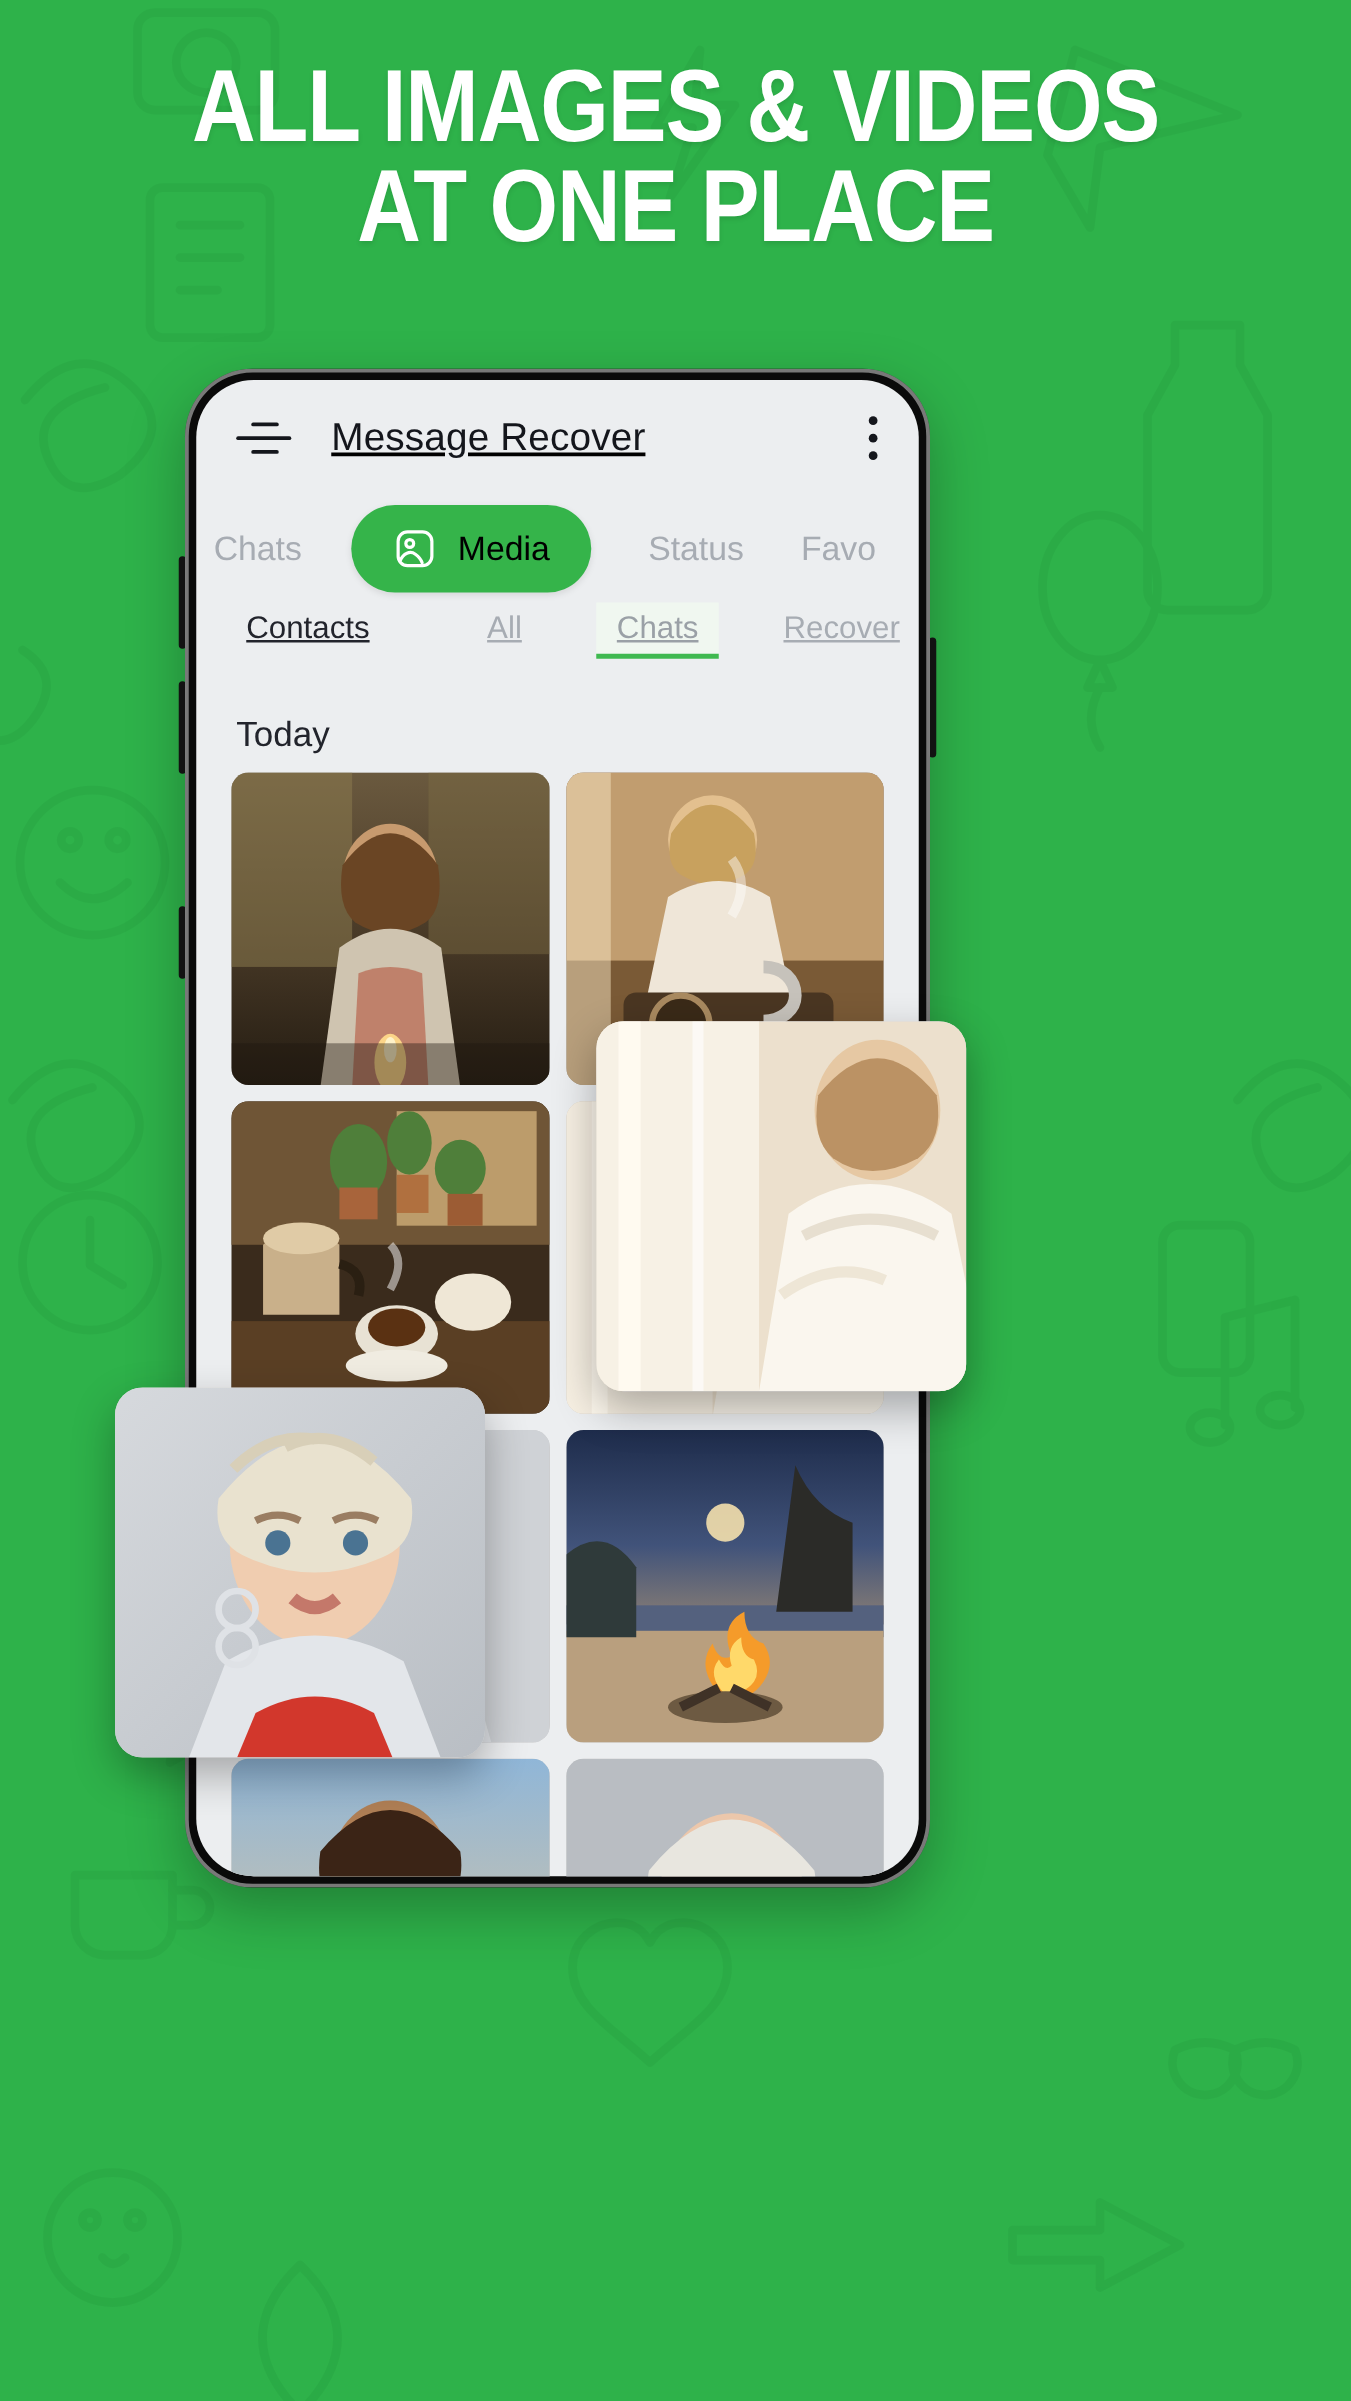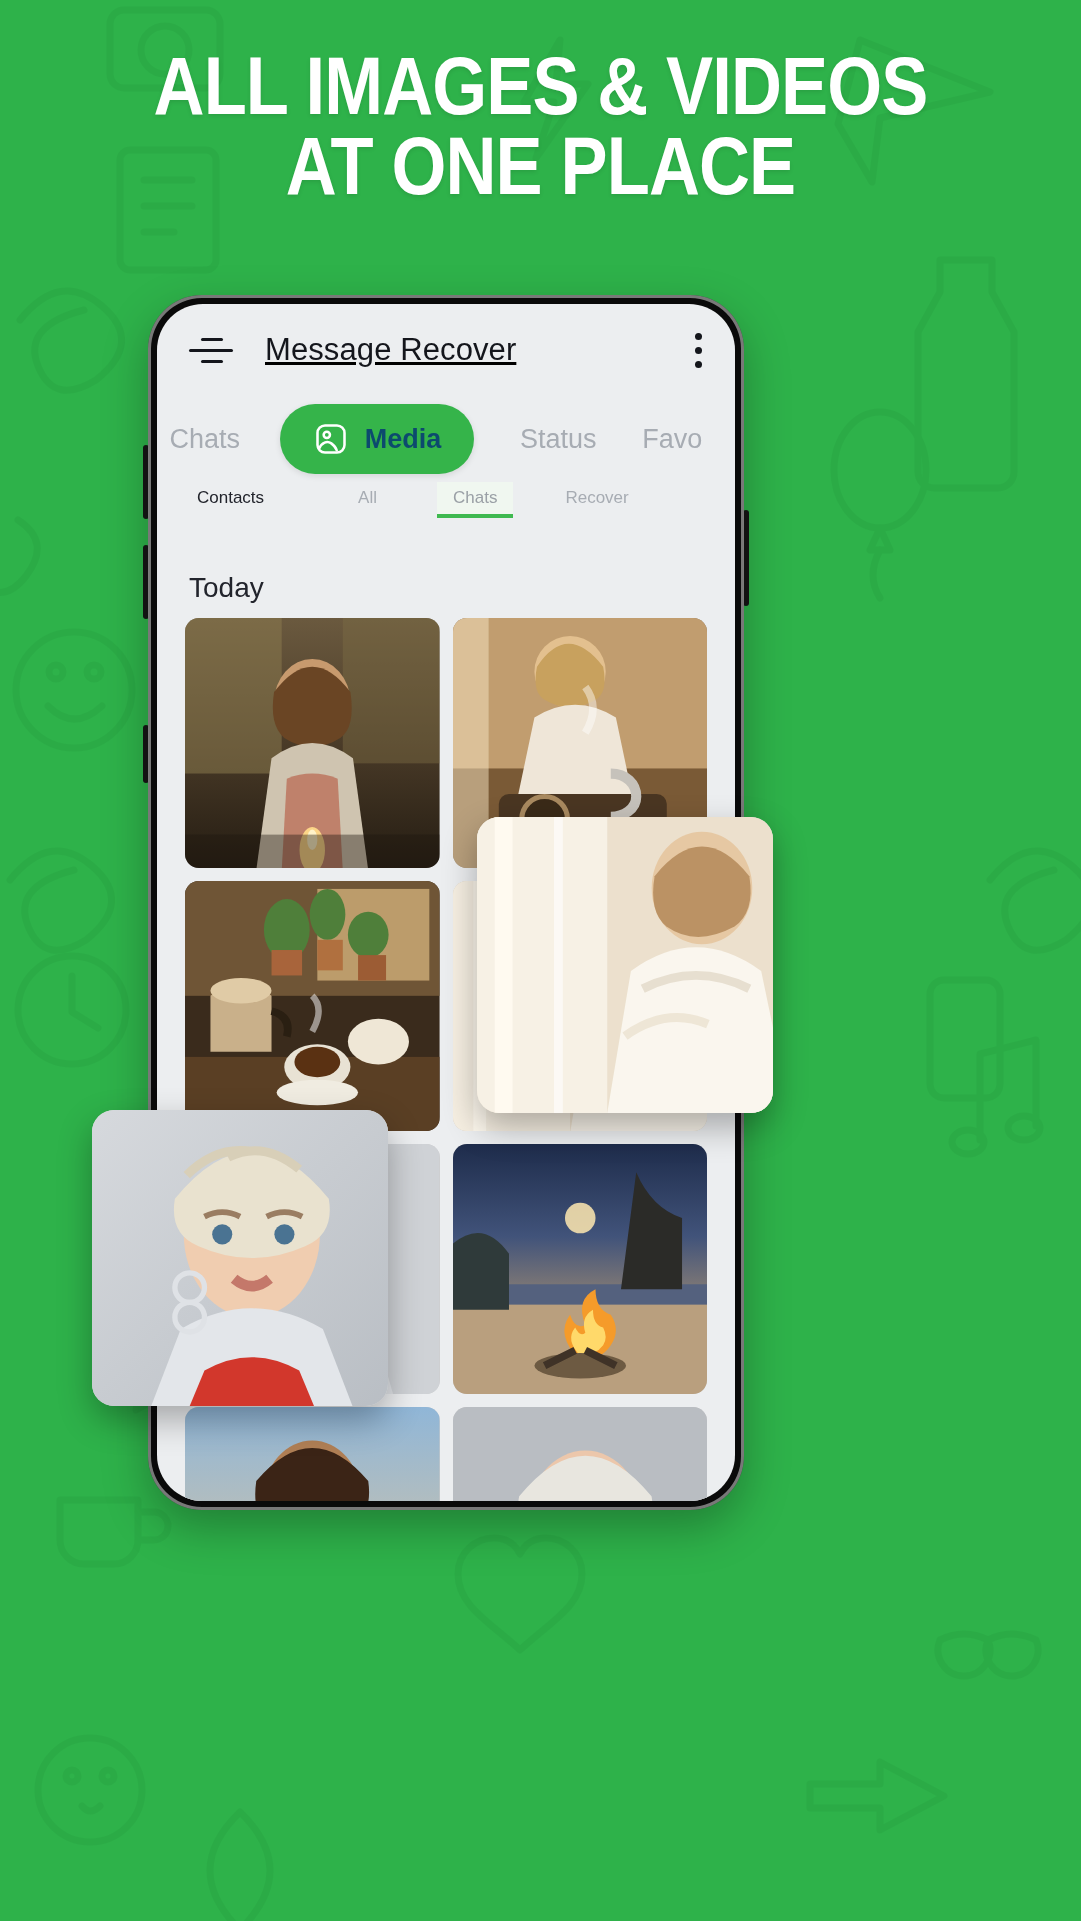--- a/index.html
+++ b/index.html
@@ -60,25 +60,25 @@
   .tab{font-size:27px;color:#a7acb3;flex:none;}
   .tab.chats{width:150px;text-align:center;}
   .tab.status{width:168px;text-align:center;}
   .tab.fav{width:120px;text-align:left;overflow:hidden;white-space:nowrap;}
   .tab-pill{
     display:flex;align-items:center;gap:16px;
     background:#35b44a;border-radius:44px;
     padding:17px 33px;color:#fff;flex:none;
     box-shadow:0 2px 6px rgba(0,0,0,.10);
   }
-  .tab-pill .label{font-size:27px;color:#0c4a6e;font-weight:bold;}
+  .tab-pill .label{font-size:27px;color:#000000;}
   .pic-ico{width:36px;height:36px;flex:none;}
   
   .subtabs{display:flex;align-items:flex-start;padding:0 24px;height:64px;}
-  .subtab{font-size:17px;color:#a7acb3;padding:6px 16px 10px;flex:none;position:relative;}
+  .subtab{font-size:25px;color:#a7acb3;padding:6px 16px 10px;flex:none;position:relative;text-decoration:underline;}
   .subtab.contacts{color:#22242c;margin-right:62px;}
   .subtab.all{margin-right:44px;}
   .subtab.images{background:#f0f7f0;color:#9aa0a6;}
   .subtab.images::after{
     content:"";position:absolute;left:0;right:0;bottom:0;height:4px;background:#3fb950;
   }
   .subtab.videos{margin-left:36px;}
   
   .today{font-size:28px;color:#22242c;padding:26px 32px 14px;}
   

